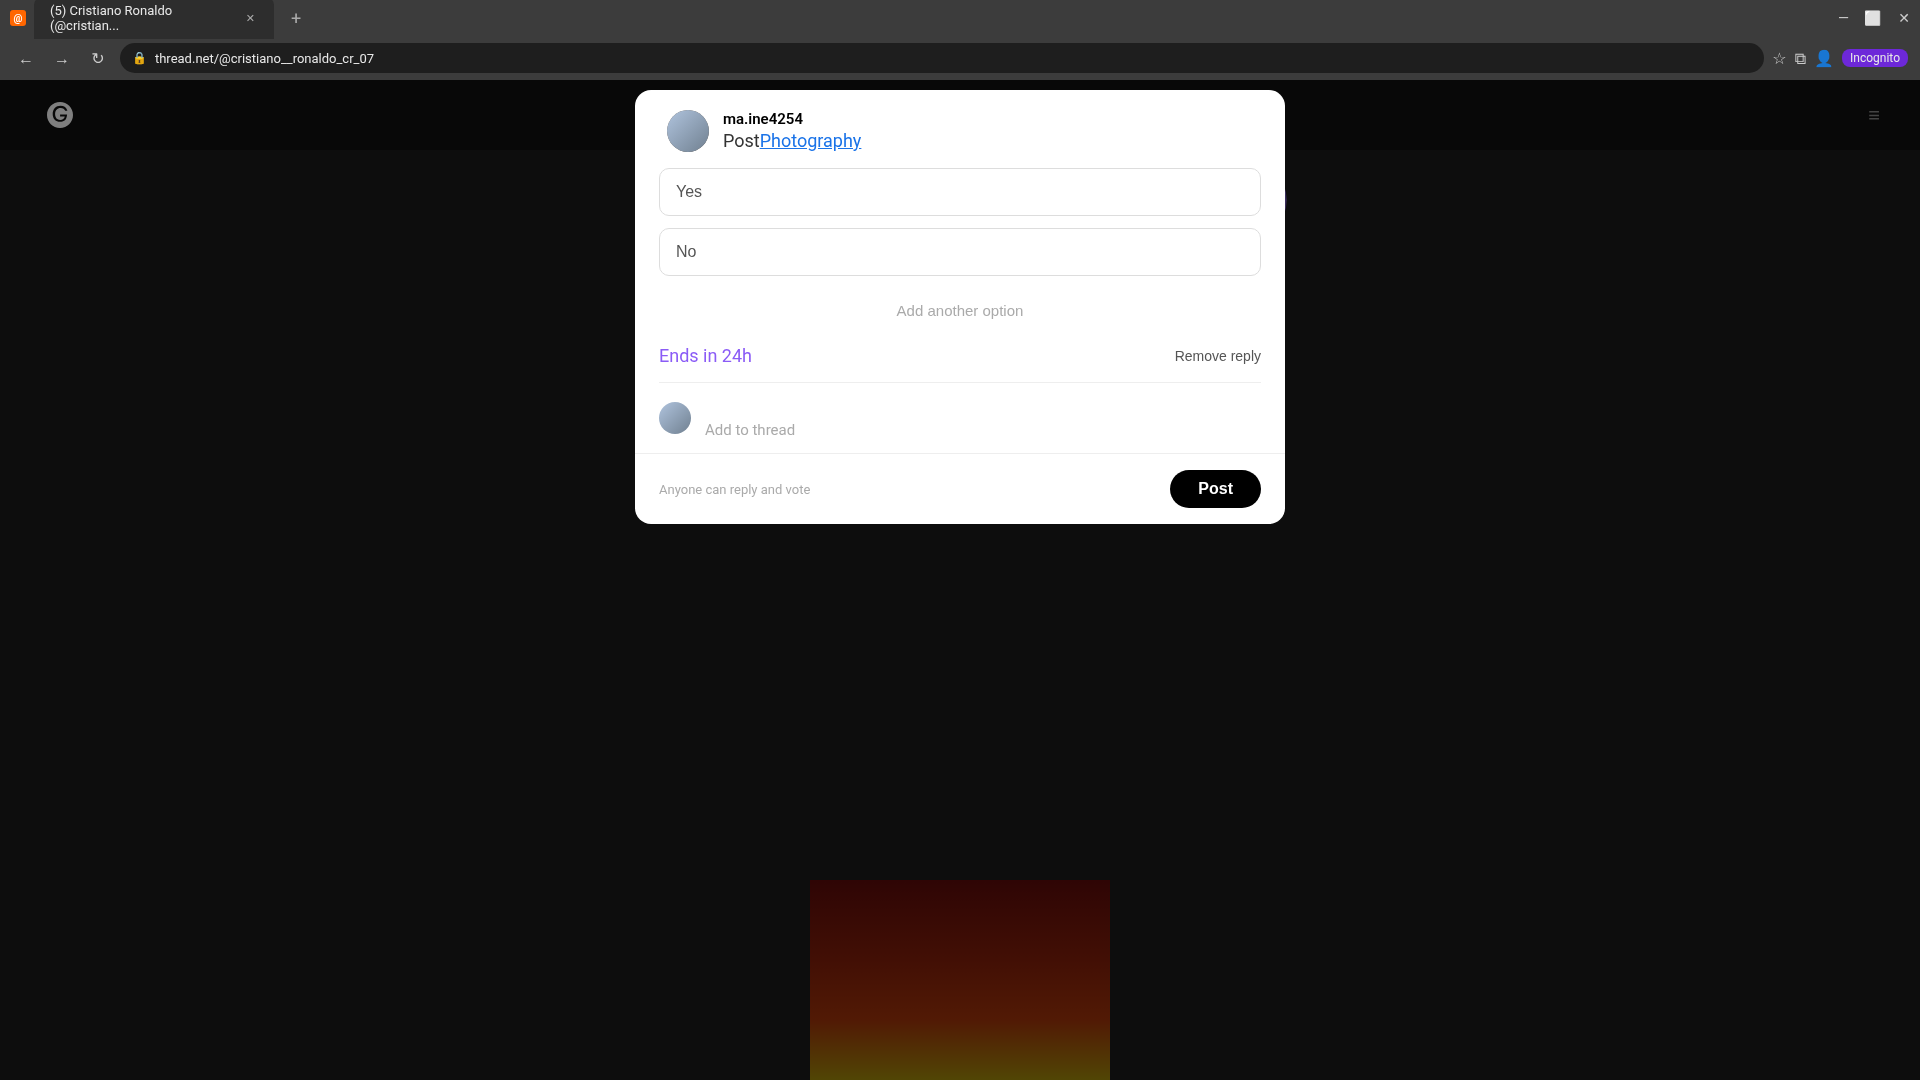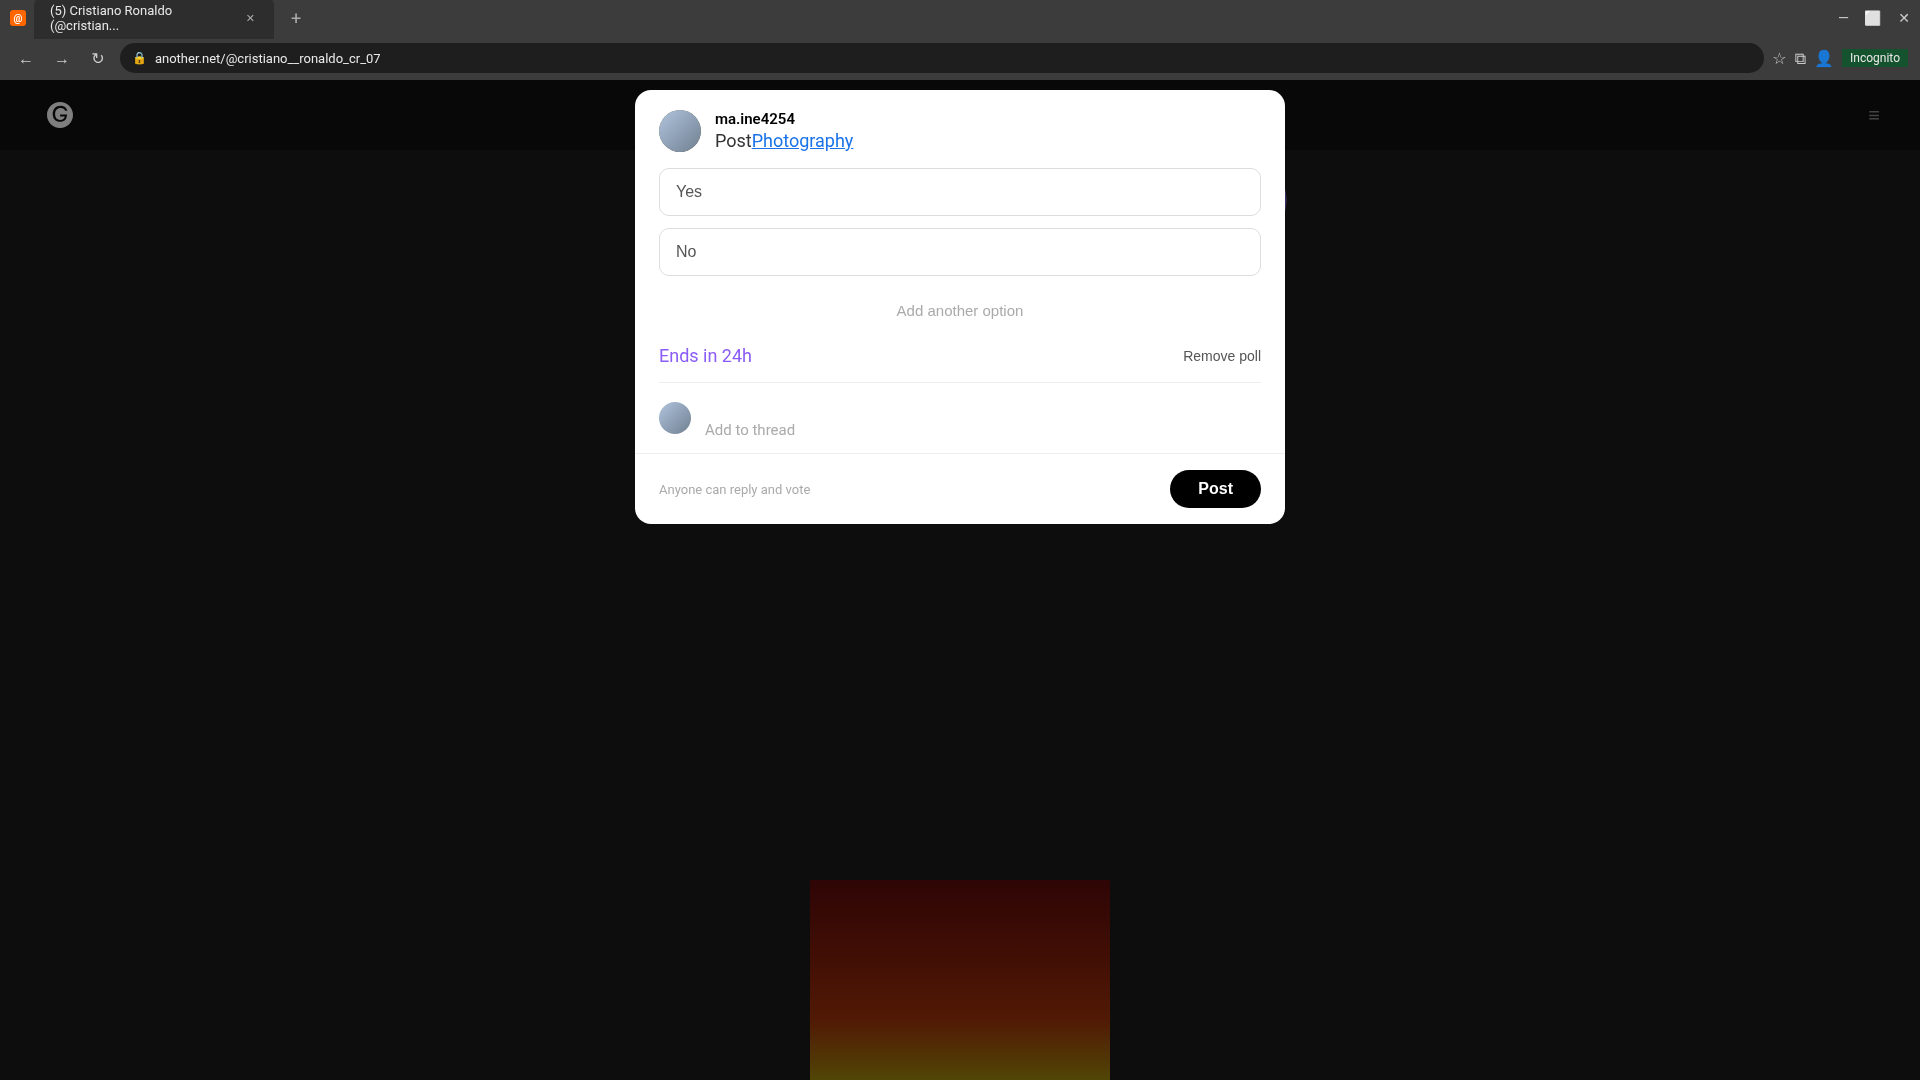--- a/index.html
+++ b/index.html
@@ -129,22 +129,22 @@
 
     .nav-right-btns {
       display: flex;
       gap: 8px;
       align-items: center;
       color: #ccc;
       font-size: 16px;
     }
 
     .incognito-badge {
-      background: #14532d;
-      border-radius: 0;
+      background: #6d28d9;
+      border-radius: 8px;
       padding: 2px 8px;
       font-size: 12px;
       color: #e8e8e8;
     }
 
     
     .page-content {
       position: relative;
       width: 100%;
       height: calc(1080px - 80px);
@@ -237,20 +237,21 @@
       width: 650px;
       padding: 0;
       overflow: hidden;
     }
 
     .modal-header {
       padding: 20px 24px 16px;
       display: flex;
       align-items: flex-start;
       gap: 14px;
+      margin-left: 8px;
     }
 
     .user-avatar-small {
       width: 42px;
       height: 42px;
       border-radius: 50%;
       background: linear-gradient(135deg, #888, #555);
       flex-shrink: 0;
       overflow: hidden;
       display: flex;
@@ -409,21 +410,21 @@
       <span>✕</span>
     </div>
   </div>
 
   <div class="browser-nav">
     <div class="nav-btn">←</div>
     <div class="nav-btn">→</div>
     <div class="nav-btn">↻</div>
     <div class="address-bar">
       <span class="address-icon">🔒</span>
-      <span class="address-text">another.net/@cristiano__ronaldo_cr_07</span>
+      <span class="address-text">thread.net/@cristiano__ronaldo_cr_07</span>
     </div>
     <div class="nav-right-btns">
       <span>☆</span>
       <span>⧉</span>
       <span>👤</span>
       <span class="incognito-badge">Incognito</span>
     </div>
   </div>
 </div>
 
@@ -498,21 +499,21 @@
         <input type="text" class="poll-option" value="Yes" style="">
         <input type="text" class="poll-option" value="No" style="">
 
         <button class="add-option-btn">
           <span>Add another option</span>
         </button>
 
         <div class="poll-footer">
           <span class="ends-in">Ends in 24h</span>
           <button class="remove-poll-btn">
-            <span>Remove poll</span>
+            <span>Remove reply</span>
           </button>
         </div>
       </div>
 
       <hr class="modal-divider">
 
       <div class="add-to-thread-row">
         <div class="add-to-thread-avatar"></div>
         <span class="add-to-thread-text">Add to thread</span>
       </div>

